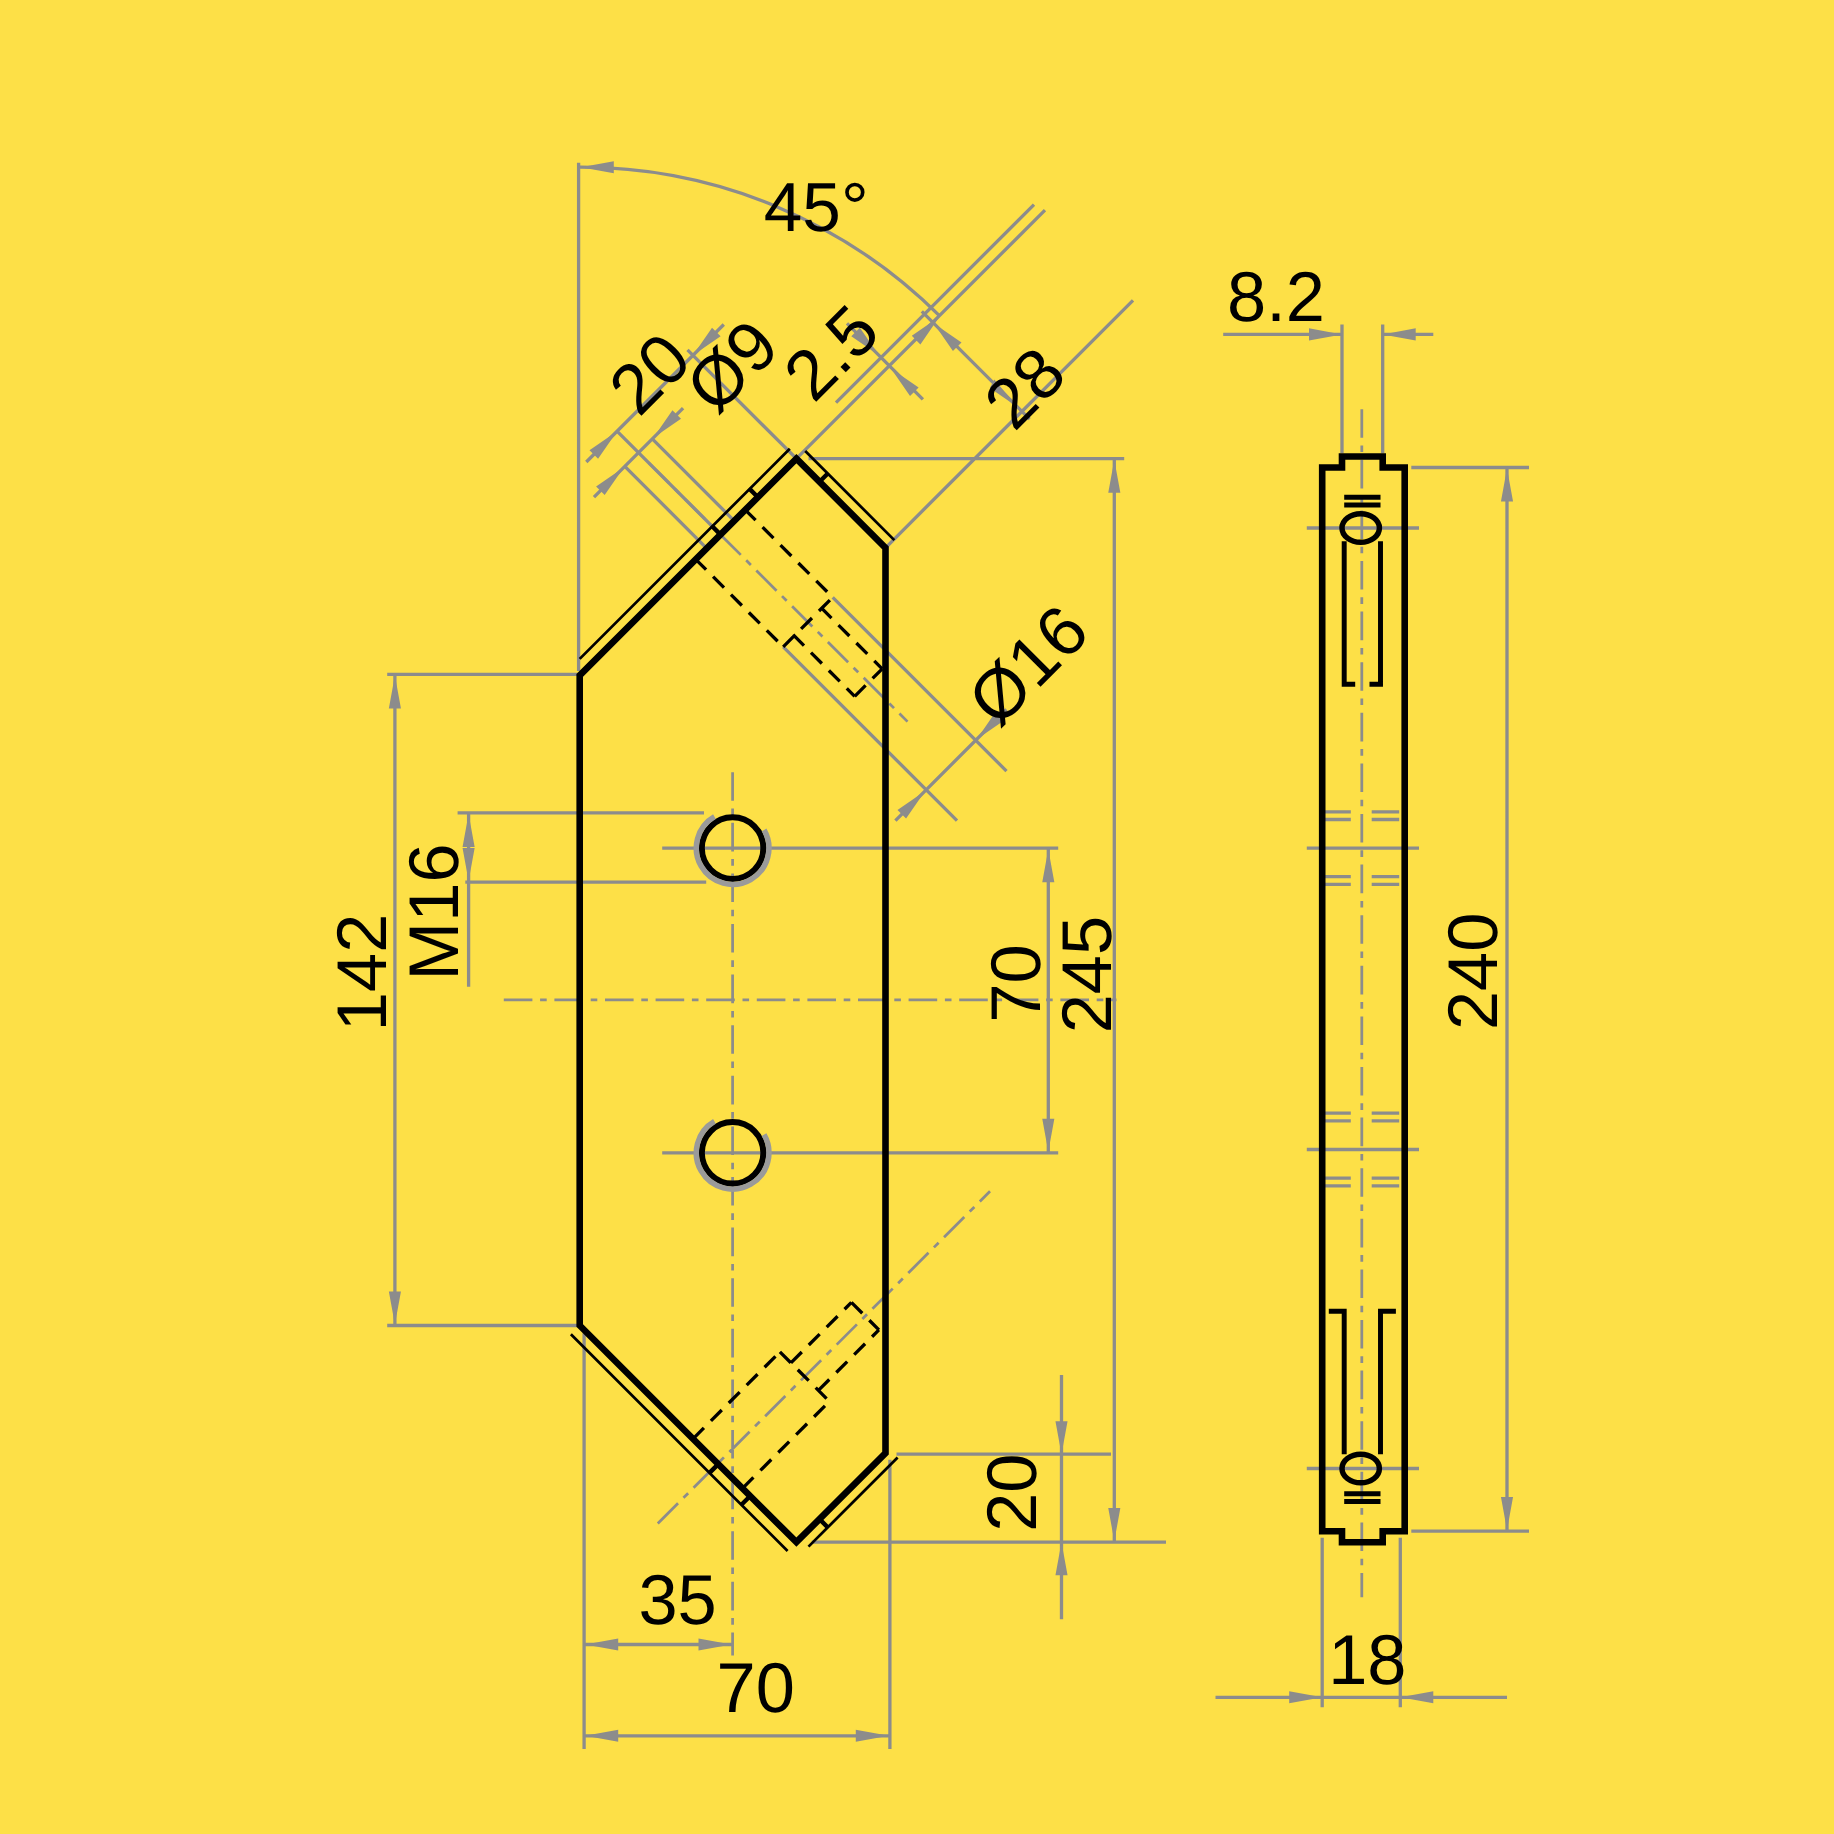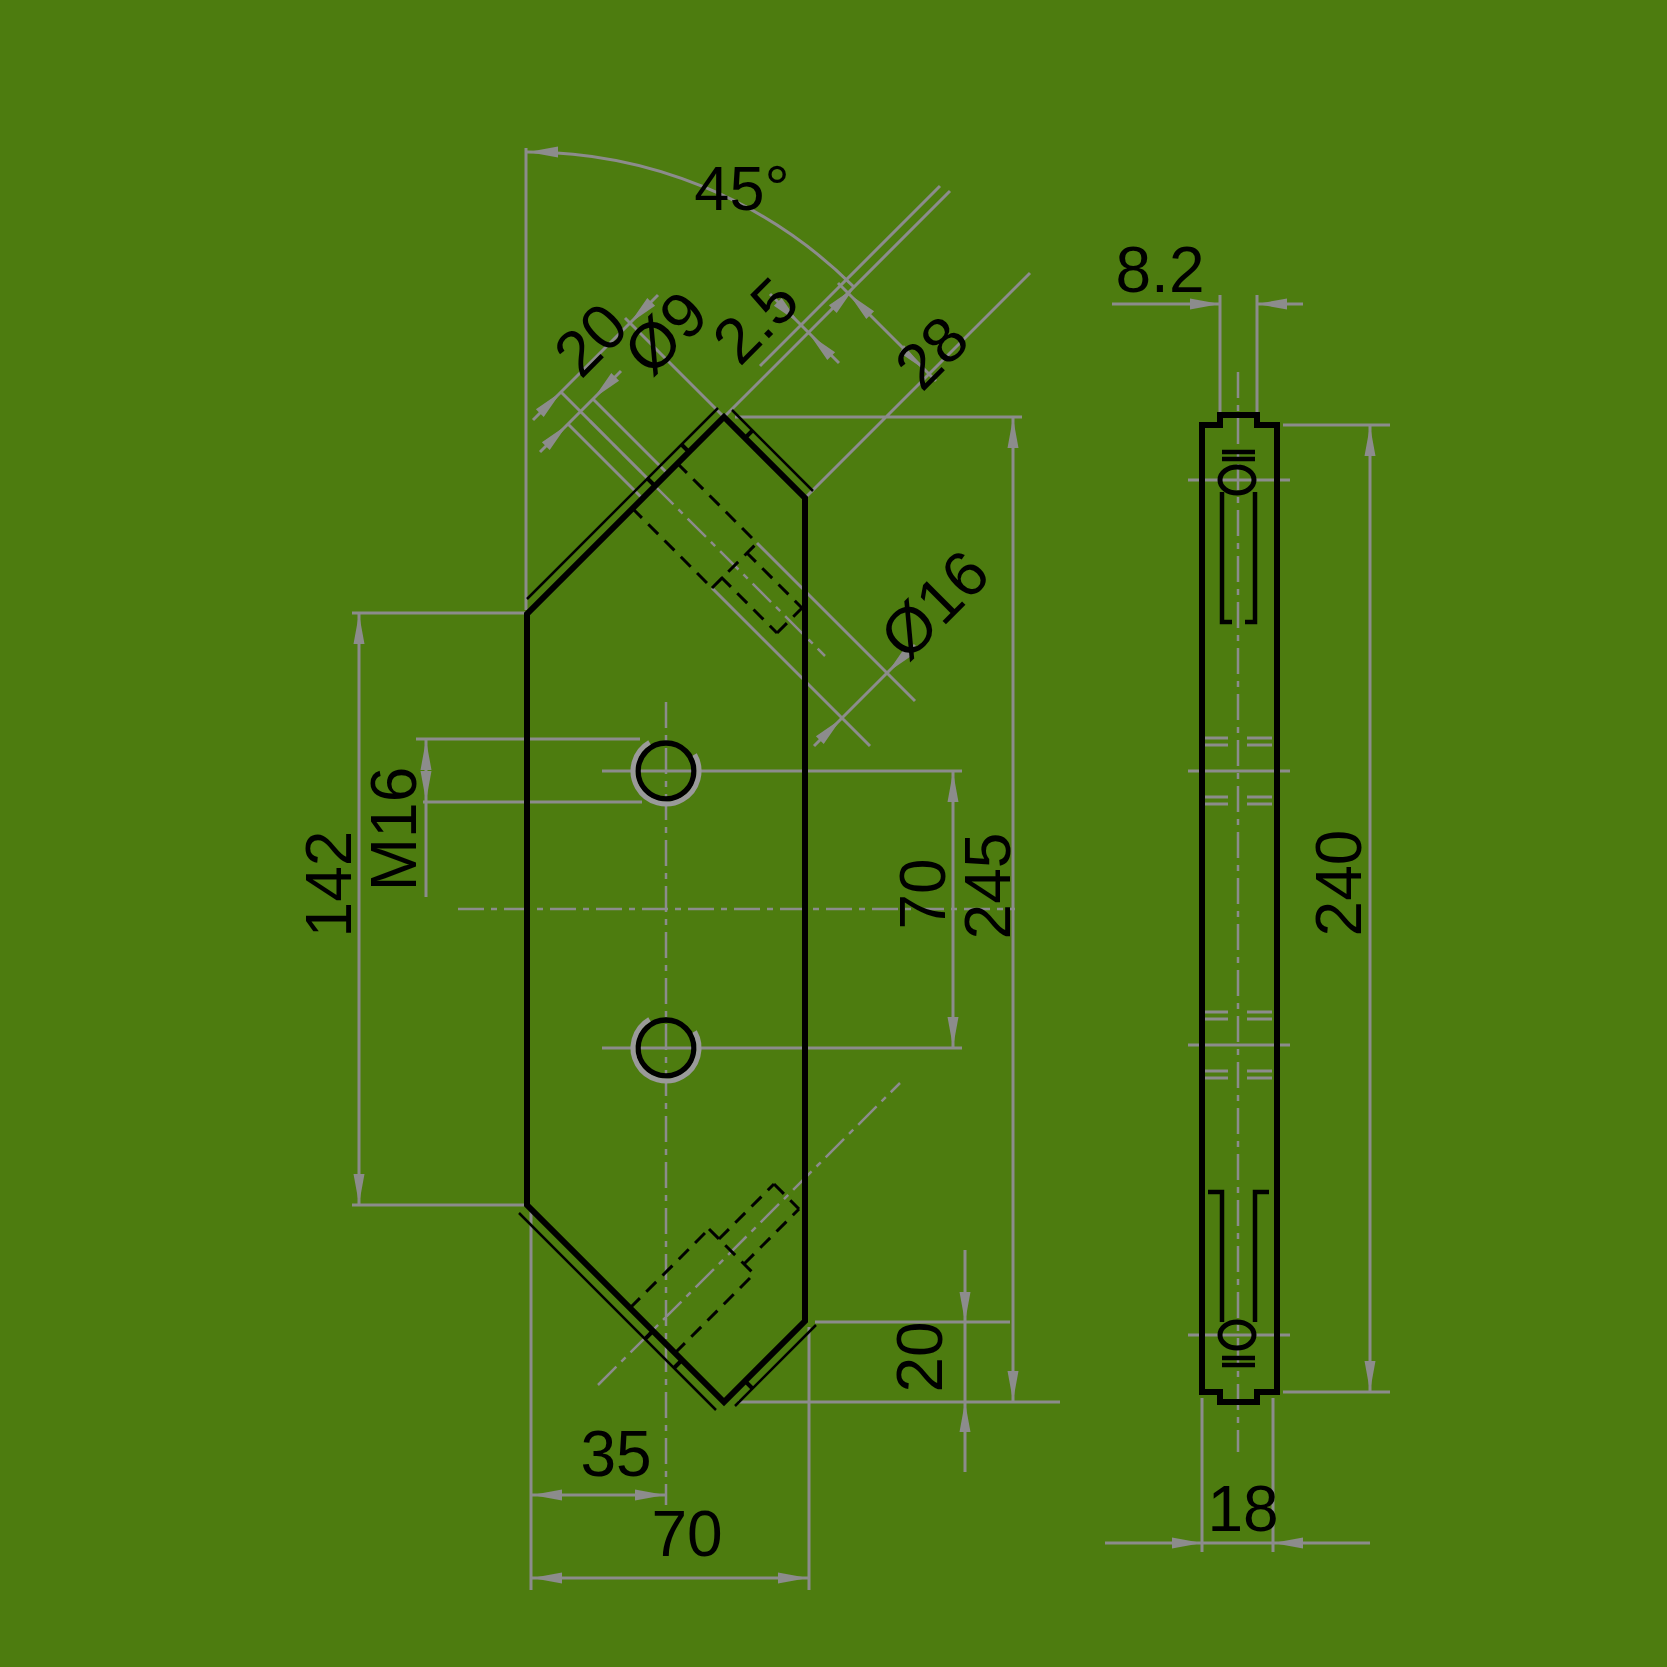--- a/index.html
+++ b/index.html
@@ -1,16 +1,16 @@
 <!DOCTYPE html>
 <html><head>
 <meta charset="utf-8">
 <style>
   html,body{margin:0;padding:0;background:#ffffff;}
-  .page{position:relative;width:1667px;height:1667px;background:#4d7c0f;overflow:hidden;}
+  .page{position:relative;width:1667px;height:1667px;background:#fde047;overflow:hidden;}
   svg{position:absolute;left:0;top:0;}
   text{font-family:"Liberation Sans","DejaVu Sans",sans-serif;fill:#000;}
   .dimtxt{font-size:64px;}
 </style>
 </head>
 <body>
 
 <div class="page">
 <svg width="1667" height="1667" viewBox="0 0 1667 1667">
 

